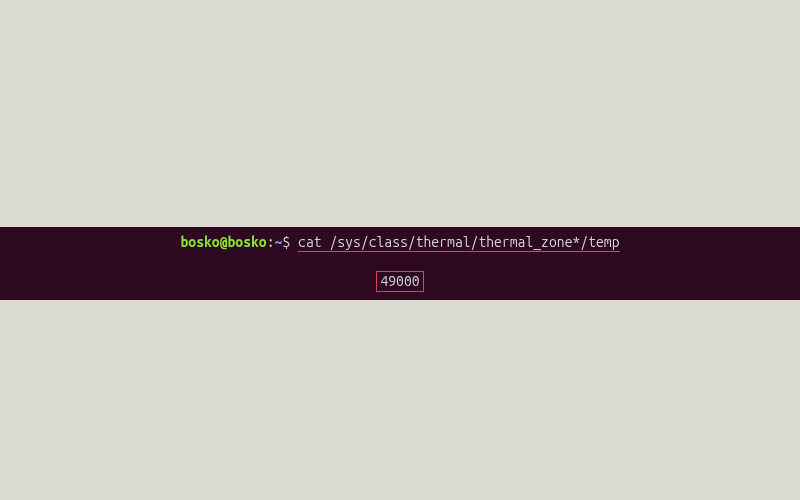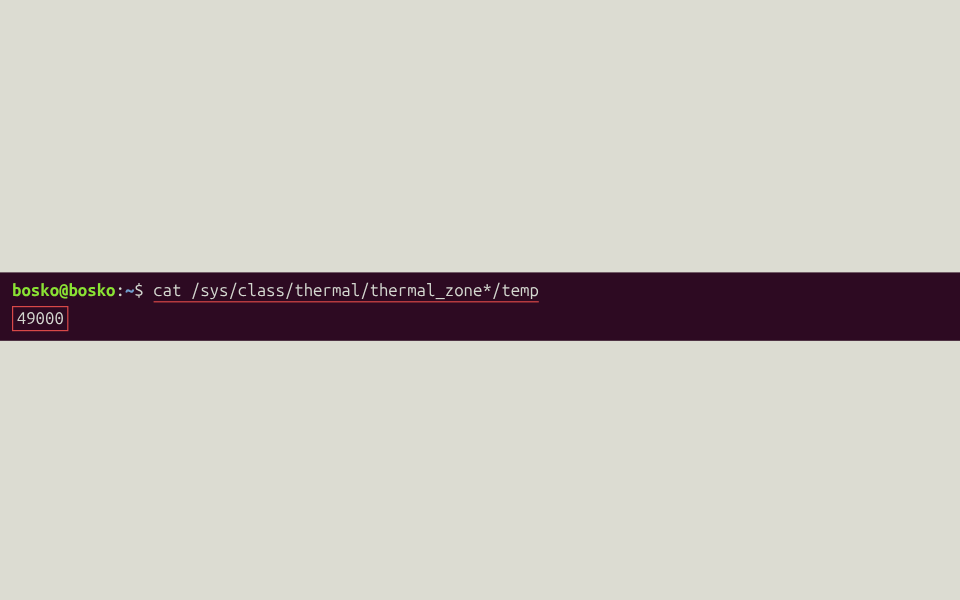--- a/index.html
+++ b/index.html
@@ -16,20 +16,21 @@
       position: relative;
     }
     .terminal {
       position: absolute;
       top: 227px;
       left: 0;
       width: 800px;
       background: #2d0a22;
       padding: 6px 10px 8px 10px;
       line-height: 1.4;
+      text-align: center;
     }
     .prompt-line {
       white-space: pre;
     }
     .user-host {
       color: #8ae234;
       font-weight: bold;
     }
     .colon {
       color: #d3d7cf;
@@ -40,21 +41,21 @@
     }
     .dollar {
       color: #d3d7cf;
     }
     .command {
       color: #d3d7cf;
       border-bottom: 1.5px solid #d84848;
       padding-bottom: 1px;
     }
     .output-line {
-      margin-top: 2px;
+      margin-top: 18px;
     }
     .output-value {
       color: #d3d7cf;
       border: 1.5px solid #d84848;
       padding: 0px 3px;
       display: inline-block;
     }
   </style>
 </head>
 <body>

